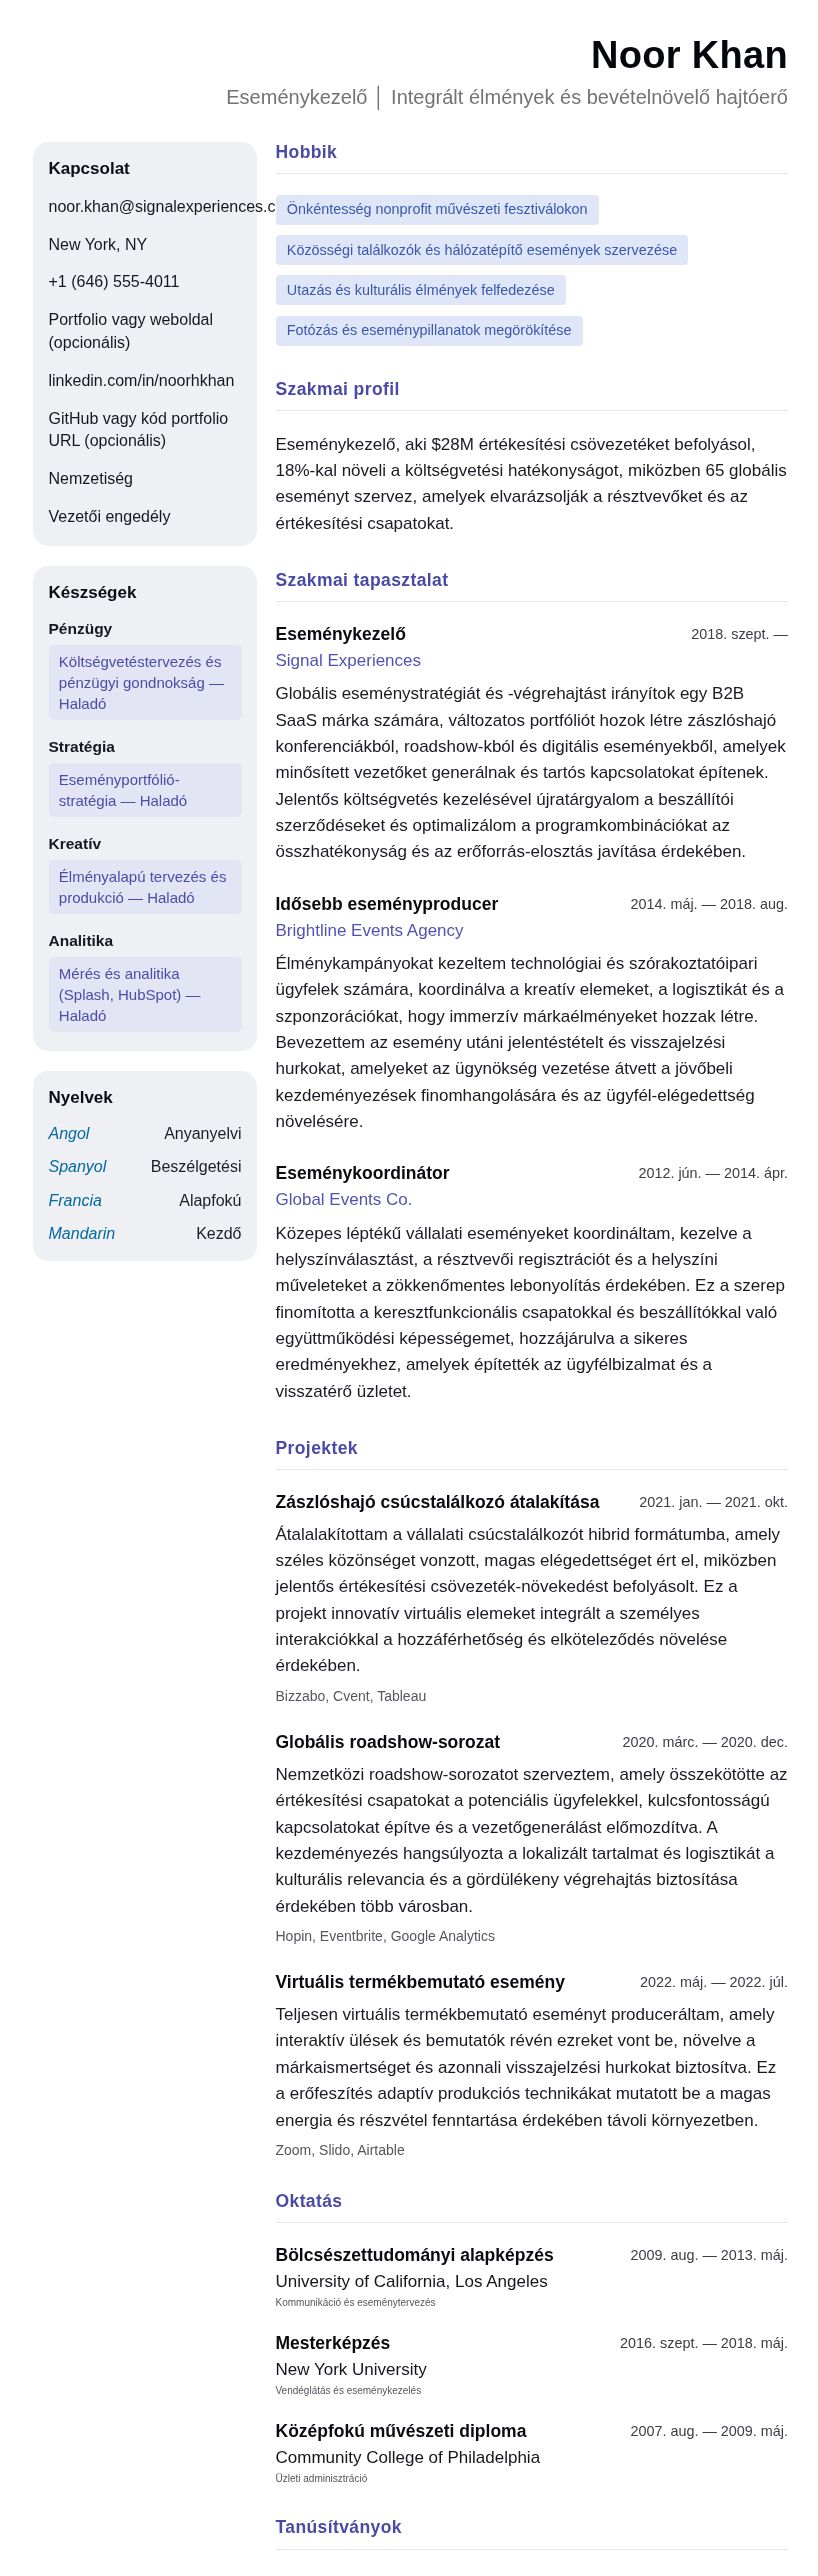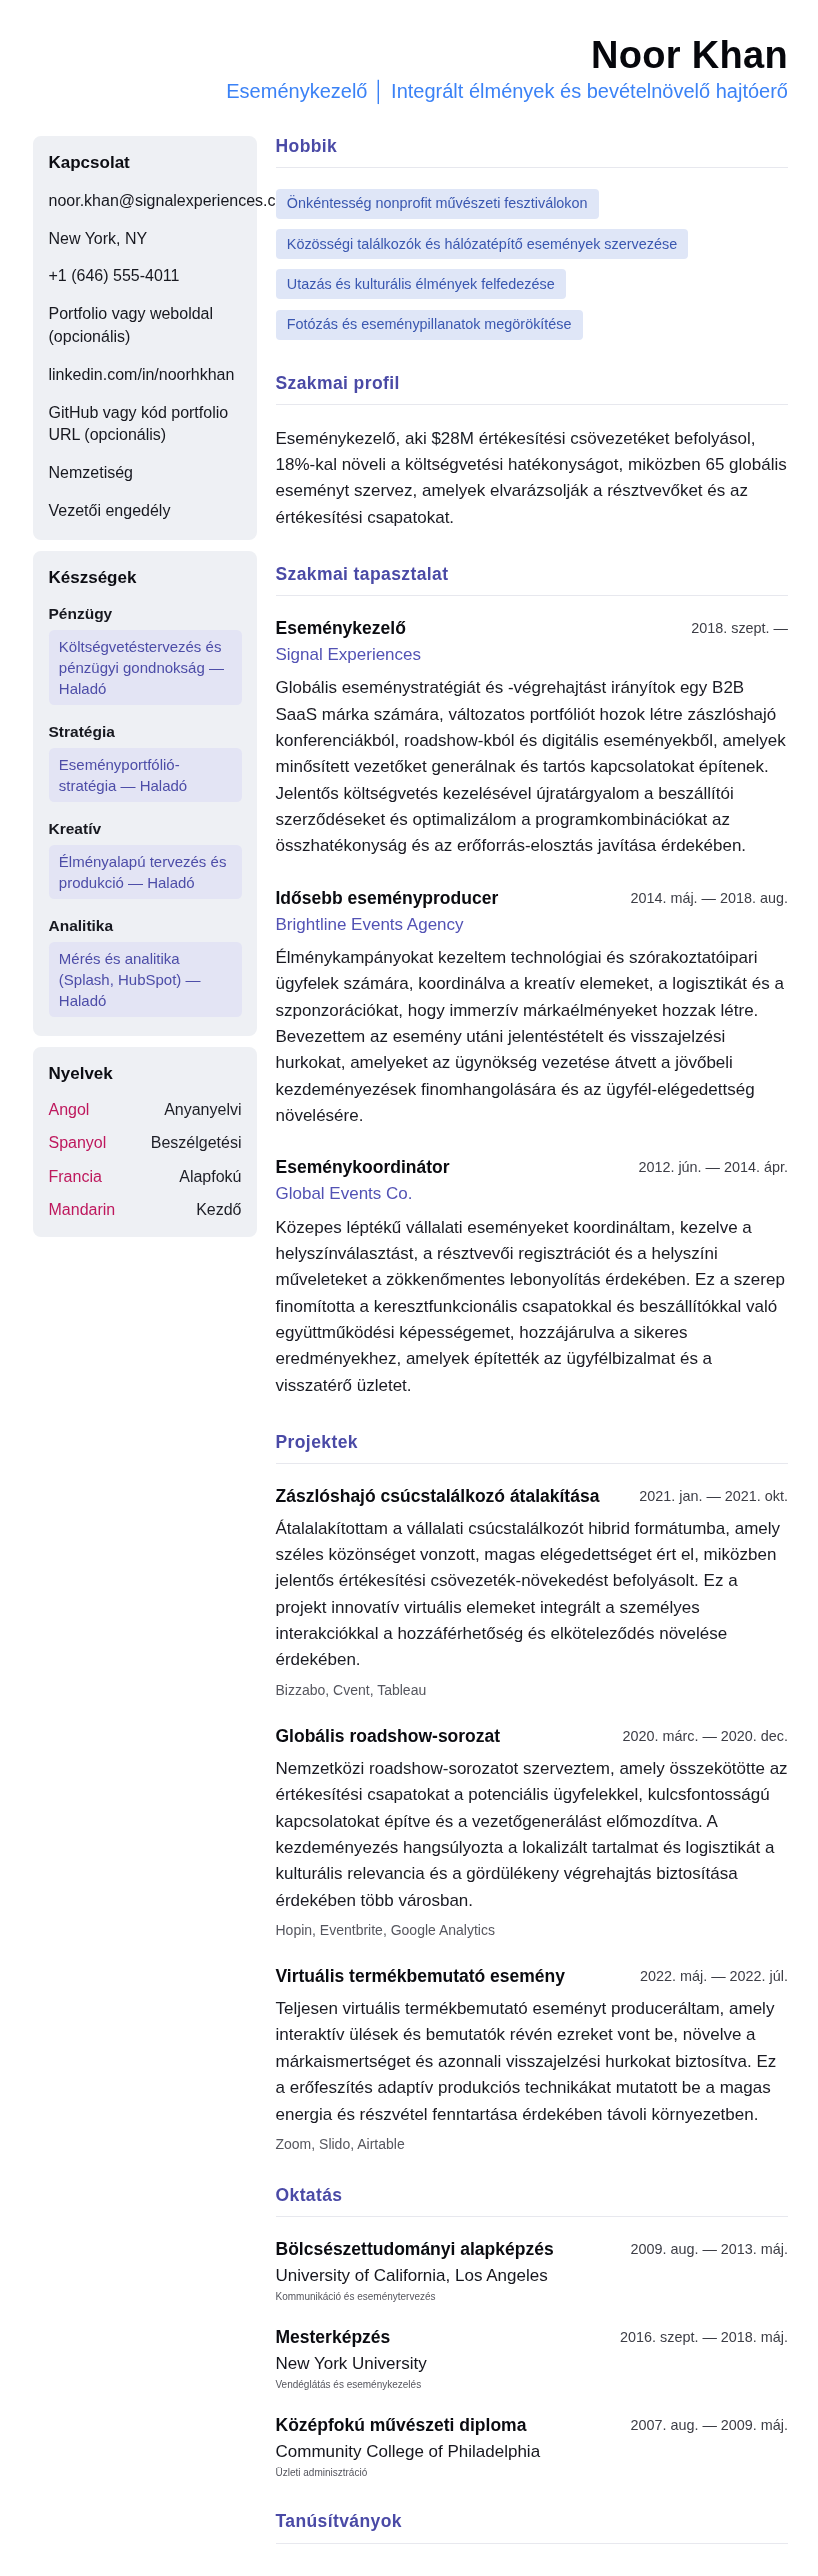--- a/index.html
+++ b/index.html
@@ -8,47 +8,47 @@
     width:818px;
     font-family:"Liberation Sans","DejaVu Sans",sans-serif;
     color:#15161d;
     -webkit-font-smoothing:antialiased;
   }
   .page { width:818px; min-height:2595px; padding:34px 30px 36px 33px; background:#fff; }
 
   
   .header { text-align:right; margin-bottom:32px; }
   .name { font-size:38px; font-weight:700; color:#06070c; letter-spacing:0.3px; line-height:1.15; }
-  .subtitle { font-size:20px; color:#3b82f6; margin-top:0; line-height:1.3; }
+  .subtitle { font-size:20px; color:#737373; margin-top:6px; line-height:1.3; }
 
   
   .columns { display:flex; gap:18.5px; align-items:flex-start; }
   .sidebar { width:224px; flex:0 0 224px; }
   .main { flex:1 1 auto; min-width:0; }
 
   
-  .side-box { background:var(--sidebar-bg,#eef0f4); border-radius:8px; padding:17.5px 15.5px 14.4px; margin-bottom:11px; }
+  .side-box { background:var(--sidebar-bg,#eef0f4); border-radius:15px; padding:17.5px 15.5px 14.4px; margin-bottom:20px; }
   .side-title { font-size:17px; font-weight:700; color:#0c0d13; margin-bottom:16.5px; }
   .contact-item { font-size:16px; line-height:1.4; color:#17181f; margin-bottom:15.5px; }
   .contact-item:last-child { margin-bottom:3.1px; }
 
   .skill-group { margin-bottom:17.5px; }
   .skill-group:last-child { margin-bottom:4.1px; }
   .skill-label { font-size:15.5px; font-weight:700; color:#17181f; margin-bottom:7.2px; }
   .skill-chip {
     display:inline-block;
     background:var(--skill-chip-bg,#e3e4f4);
     color:var(--skill-chip-text,#4d4da8);
     font-size:15px; line-height:1.4;
     padding:6.2px 10.3px; border-radius:5.2px;
   }
 
   .lang-row { display:flex; justify-content:space-between; align-items:baseline; font-size:16px; margin-bottom:15.5px; }
   .lang-row:last-child { margin-bottom:3.1px; }
-  .lang-name { color:#be185d; }
+  .lang-name { color:#0369a1;font-style:italic; }
   .lang-level { color:#1d1e26; text-align:right; }
 
   
   .section { margin-bottom:33px; }
   .section-heading {
     color:var(--accent,#4a4aa6);
     font-size:17.5px; font-weight:700; letter-spacing:0.4px;
     padding-bottom:10.3px; margin-bottom:20.6px;
     border-bottom:1.5px solid #e7e8ee;
   }

